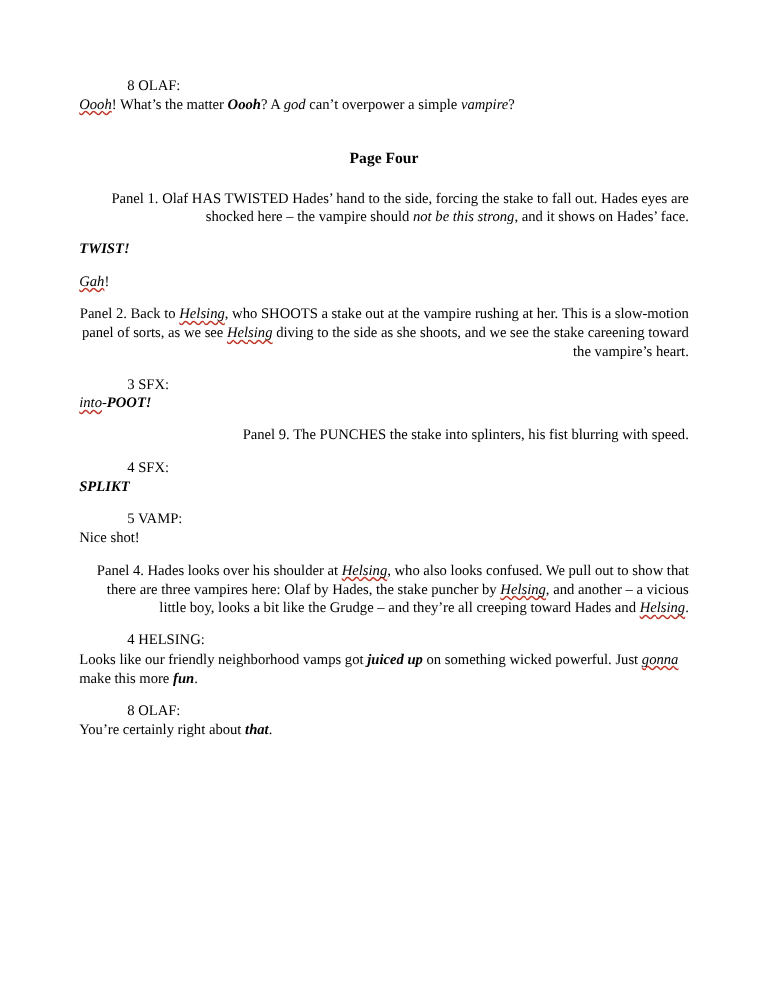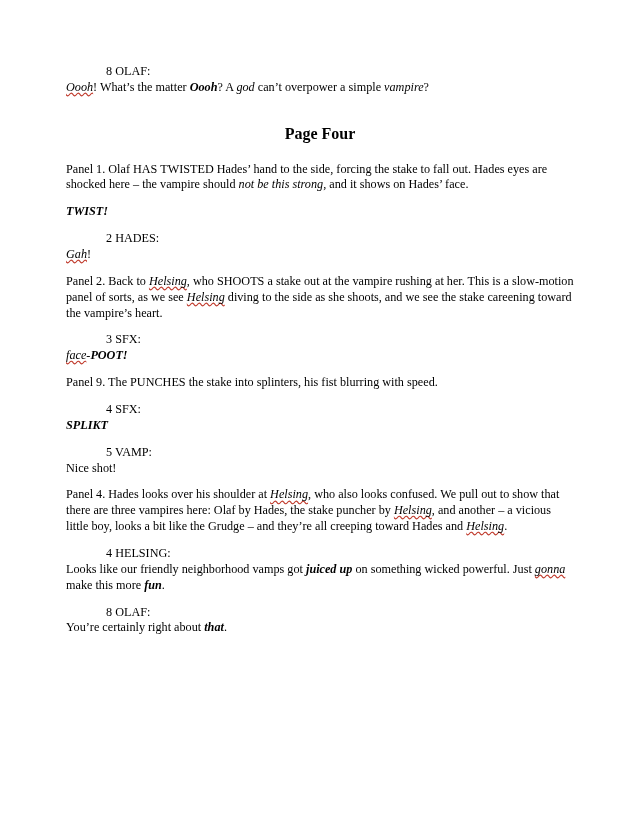--- a/index.html
+++ b/index.html
@@ -26,36 +26,36 @@
   .content {
     position: absolute;
     left: 66px;
     top: 64px;
     width: 508px;
   }
   .block {
     margin: 0 0 11px 0;
     font-size: 12.2px;
     line-height: 1.30;
-    text-align: left;
+    text-align: right;
   }
   .cue {
     margin: 0;
     font-size: 12.2px;
     line-height: 1.30;
     text-indent: 40px;
   }
   .dialogue {
     margin: 0 0 11px 0;
     font-size: 12.2px;
     line-height: 1.30;
   }
   .page-heading {
     margin: 0 0 11px 0;
-    font-size: 16px;
+    font-size: 13px;
     font-weight: bold;
     text-align: center;
     line-height: 1.30;
   }
   .spacer-lg { height: 17px; }
   .spacer-sm { height: 6px; }
   i { font-style: italic; }
   b { font-weight: bold; }
   .sq {
     text-decoration: underline;
@@ -77,27 +77,26 @@
     <div class="spacer-lg"></div>
 
     <p class="page-heading">Page Four</p>
 
     <div class="spacer-sm"></div>
 
     <p class="block">Panel 1. Olaf HAS TWISTED Hades’ hand to the side, forcing the stake to fall out. Hades eyes are shocked here – the vampire should <i>not be this strong</i>, and it shows on Hades’ face.</p>
 
     <p class="dialogue"><i><b>TWIST!</b></i></p>
 
-    <p class="cue"><span>2 HADES:</span></p>
     <p class="dialogue"><span class="sq">Gah</span>!</p>
 
     <p class="block">Panel 2. Back to <span class="sq">Helsing</span>, who SHOOTS a stake out at the vampire rushing at her. This is a slow-motion panel of sorts, as we see <span class="sq">Helsing</span> diving to the side as she shoots, and we see the stake careening toward the vampire’s heart.</p>
 
     <p class="cue"><span>3 SFX:</span></p>
-    <p class="dialogue"><i><span class="sq">face</span>-<b>POOT!</b></i></p>
+    <p class="dialogue"><i><span class="sq">into</span>-<b>POOT!</b></i></p>
 
     <p class="block"><span>Panel 9. The PUNCHES the stake into splinters, his fist blurring with speed.</span></p>
 
     <p class="cue"><span>4 SFX:</span></p>
     <p class="dialogue"><i><b>SPLIKT</b></i></p>
 
     <p class="cue"><span>5 VAMP:</span></p>
     <p class="dialogue"><span>Nice shot!</span></p>
 
     <p class="block">Panel 4. Hades looks over his shoulder at <span class="sq">Helsing</span>, who also looks confused. We pull out to show that there are three vampires here: Olaf by Hades, the stake puncher by <span class="sq">Helsing</span>, and another – a vicious little boy, looks a bit like the Grudge – and they’re all creeping toward Hades and <span class="sq">Helsing</span>.</p>

